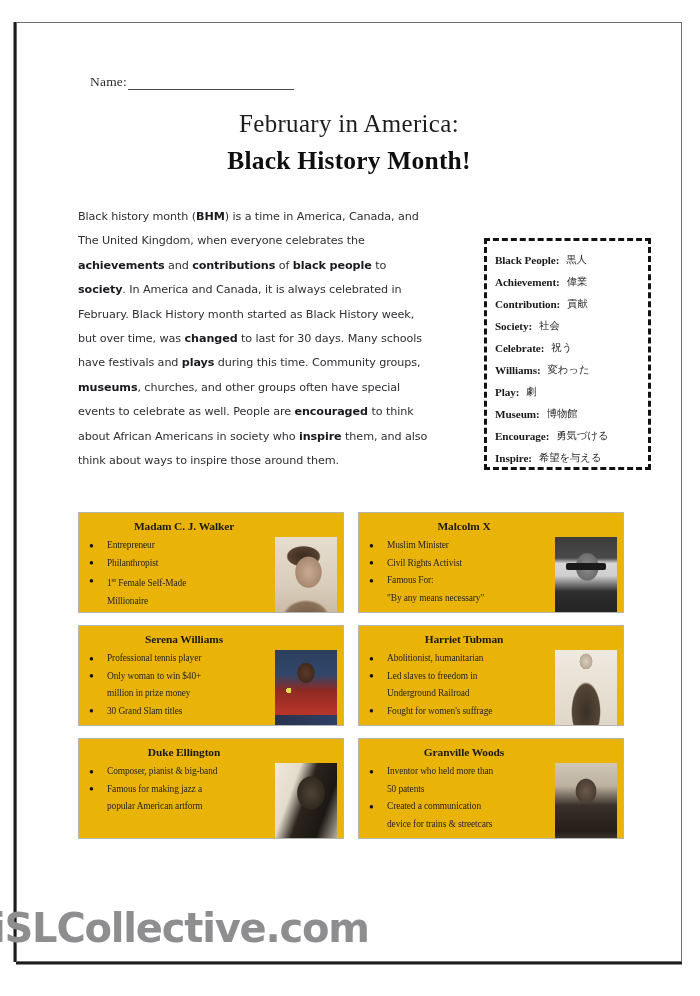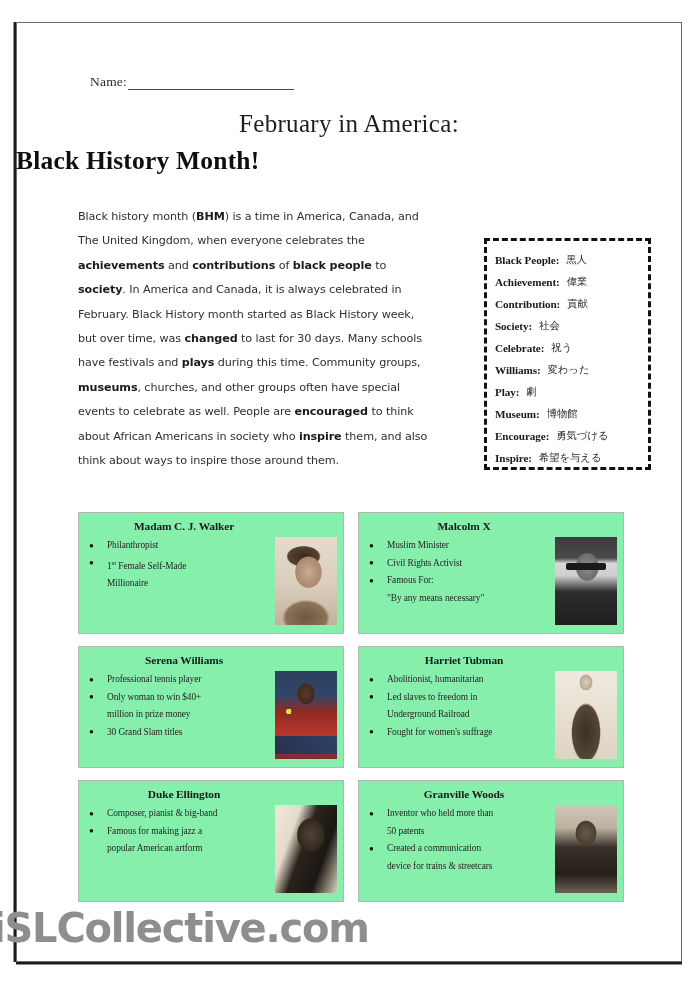--- a/index.html
+++ b/index.html
@@ -65,20 +65,21 @@
     text-align: center;
     font-size: 25px;
     color: #1d1d1d;
     letter-spacing: .3px;
   }
   .title-line2 {
     position: absolute;
     left: 0;
     top: 124px;
     width: 666px;
+    text-align: center;
     font-size: 25.5px;
     font-weight: bold;
     color: #0f0f0f;
     letter-spacing: .2px;
   }
 
   
   .passage {
     position: absolute;
     left: 62px;
@@ -126,24 +127,24 @@
     top: 490px;
     width: 546px;
   }
   .card-row {
     display: flex;
     gap: 14px;
     margin-bottom: 12px;
   }
   .card {
     width: 266px;
-    height: 122px;
+    height: 101px;
     border: 1.2px solid #b4b4b4;
     box-sizing: border-box;
-    background: #86efac;
+    background: #eab308;
     padding: 7px 6px 0 6px;
     position: relative;
     overflow: hidden;
   }
   .card-title {
     text-align: center;
     font-size: 11.4px;
     font-weight: bold;
     color: #1a1a1a;
     letter-spacing: -.1px;
@@ -310,20 +311,21 @@
         <span class="vocab-jp">希望を与える</span>
       </div>
     </div>
 
   <div class="cards">
       <div class="card-row">
         <div class="card">
           <div class="card-title">Madam C. J. Walker</div>
           <div class="card-body">
             <ul class="bullets">
+              <li>Entrepreneur</li>
               <li>Philanthropist</li>
               <li>1<span class="sup">st</span> Female Self-Made</li>
               <li class="cont">Millionaire</li>
             </ul>
             <div class="portrait walker"></div>
           </div>
         </div>
         <div class="card">
           <div class="card-title">Malcolm X</div>
           <div class="card-body">

